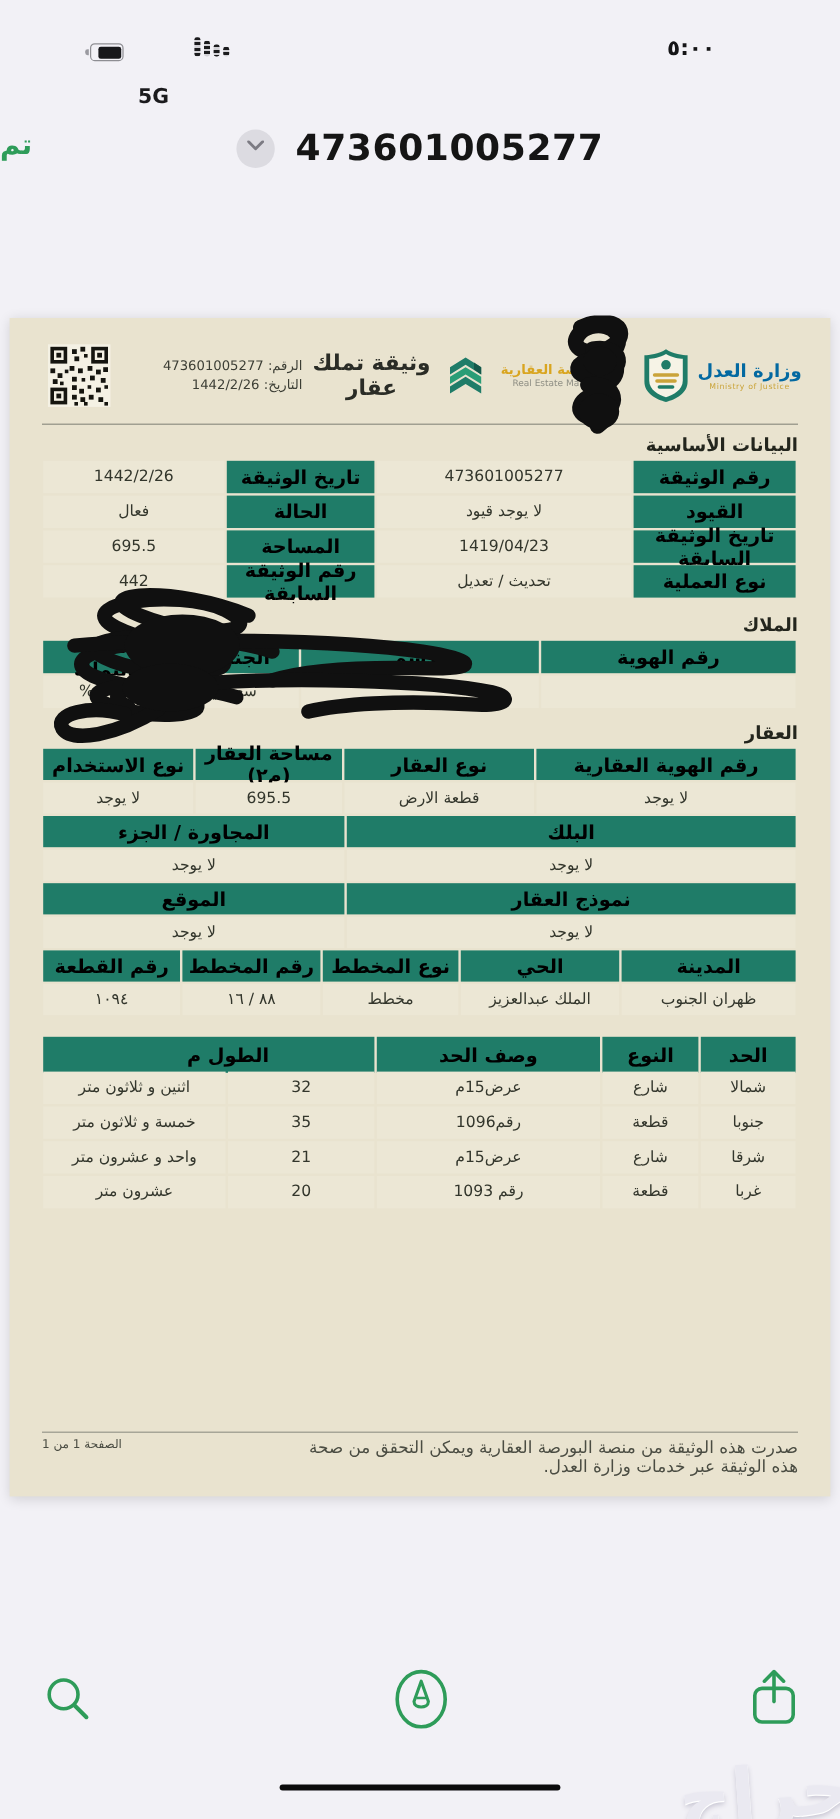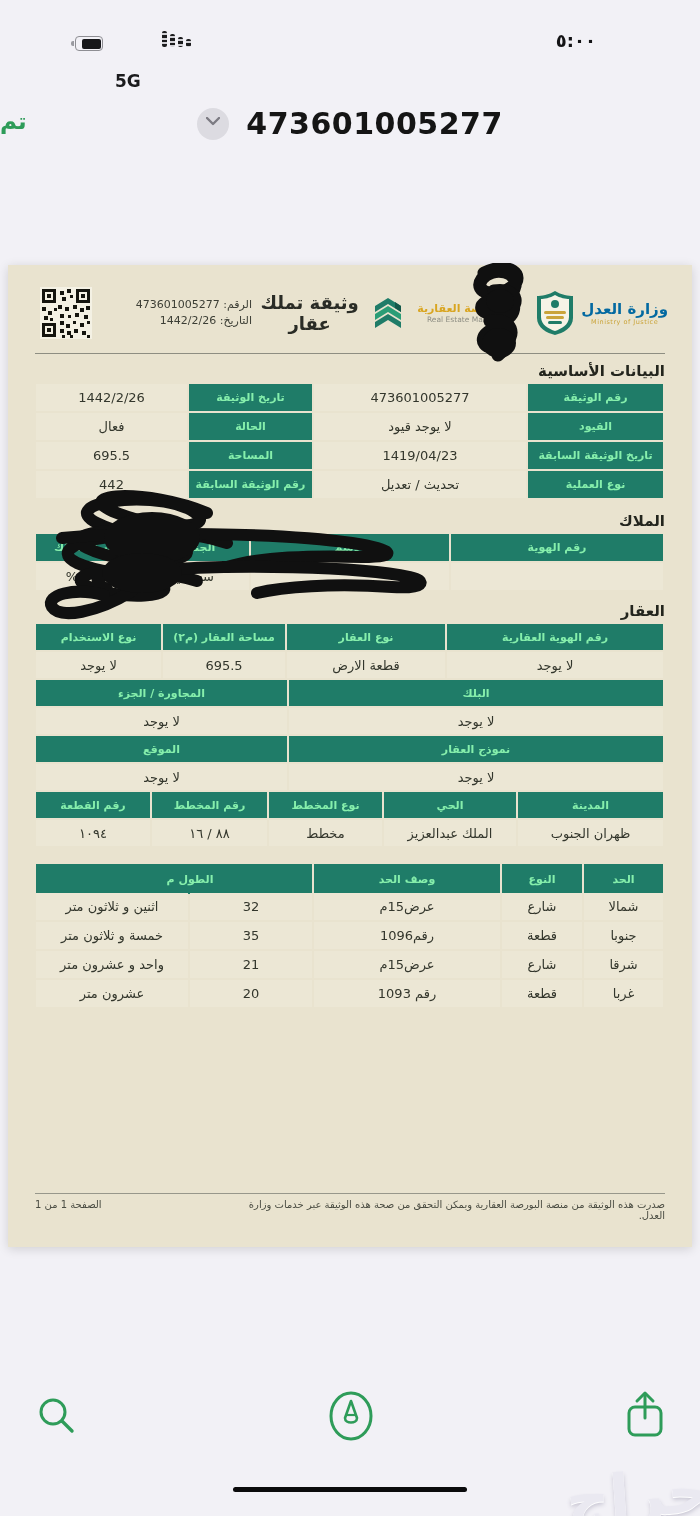--- a/index.html
+++ b/index.html
@@ -44,37 +44,37 @@
   .rem-ar{font-size:11px;font-weight:bold;color:#d9a520;}
   .rem-en{font-size:7.5px;color:#8f8f85;}
   .doc-head-title{flex:1;text-align:center;font-size:18px;font-weight:bold;color:#2a2c26;}
   .doc-nums{width:150px;font-size:11px;color:#3c3e35;line-height:1.5;text-align:right;}
   .qr{width:52px;height:52px;margin-left:8px;margin-right:10px;background:#f4f1e4;}
   .head-divider{margin:4px 27px 0 27px;border-top:1.2px solid #8e8e82;}
 
   .sec-heading{margin:8px 27px 4px 27px;font-size:15px;font-weight:bold;color:#23251d;text-align:right;}
 
   .tbl{margin:2px 29px 0 28px;display:grid;gap:2px;background:transparent;}
-  .hcell{background:#1f7c68;color:#86efac;font-size:11px;font-weight:bold;
+  .hcell{background:#1f7c68;color:#000000;font-size:16px;font-weight:bold;
          display:flex;align-items:center;justify-content:center;text-align:center;padding:0 4px;}
   .vcell{background:#ece7d5;color:#33362c;font-size:13px;
          display:flex;align-items:center;justify-content:center;text-align:center;padding:0 4px;}
   .t-basic{grid-template-columns:135px 212px 123px 1fr;grid-auto-rows:27px;}
   .t-owners{grid-template-columns:212px 198px 110px 1fr;grid-auto-rows:27px;}
   .t-prop1{grid-template-columns:216px 158px 122px 1fr;grid-auto-rows:26px;margin-top:2px;}
   .t-prop2{grid-template-columns:374px 1fr;grid-auto-rows:26px;margin-top:2px;}
   .t-prop4{grid-template-columns:145px 132px 113px 115px 1fr;grid-auto-rows:26px;margin-top:2px;}
   .t-borders{grid-template-columns:79px 80px 186px 122px 1fr;grid-auto-rows:27px;}
   .t-borders .hrow{height:30px;}
   .span2{grid-column:span 2;padding-left:36px;}
 
   .doc-footer{position:absolute;left:0;right:0;top:928px;padding:0 27px;}
   .foot-line{border-top:1px solid #97978b;margin-bottom:5px;}
   .foot-flex{display:flex;justify-content:space-between;align-items:flex-start;}
-  .foot-note{font-size:10px;color:#4a4c42;max-width:420px;text-align:right;}
+  .foot-note{font-size:14px;color:#4a4c42;max-width:420px;text-align:right;}
   .foot-page{font-size:10px;color:#4a4c42;}
 
   .scribble{position:absolute;pointer-events:none;}
 
   
   .toolbar{position:absolute;left:0;top:1380px;width:700px;height:110px;}
   .tool{position:absolute;}
   .home-indicator{position:absolute;left:233px;top:1487px;width:234px;height:5px;border-radius:3px;background:#0b0b0c;}
   .watermark{position:absolute;right:-10px;bottom:-14px;font-size:60px;font-weight:bold;
              color:#eae9f1;text-shadow:0 1px 0 #ffffff,0 3px 4px #c8c6d3;transform:rotate(-4deg);}

